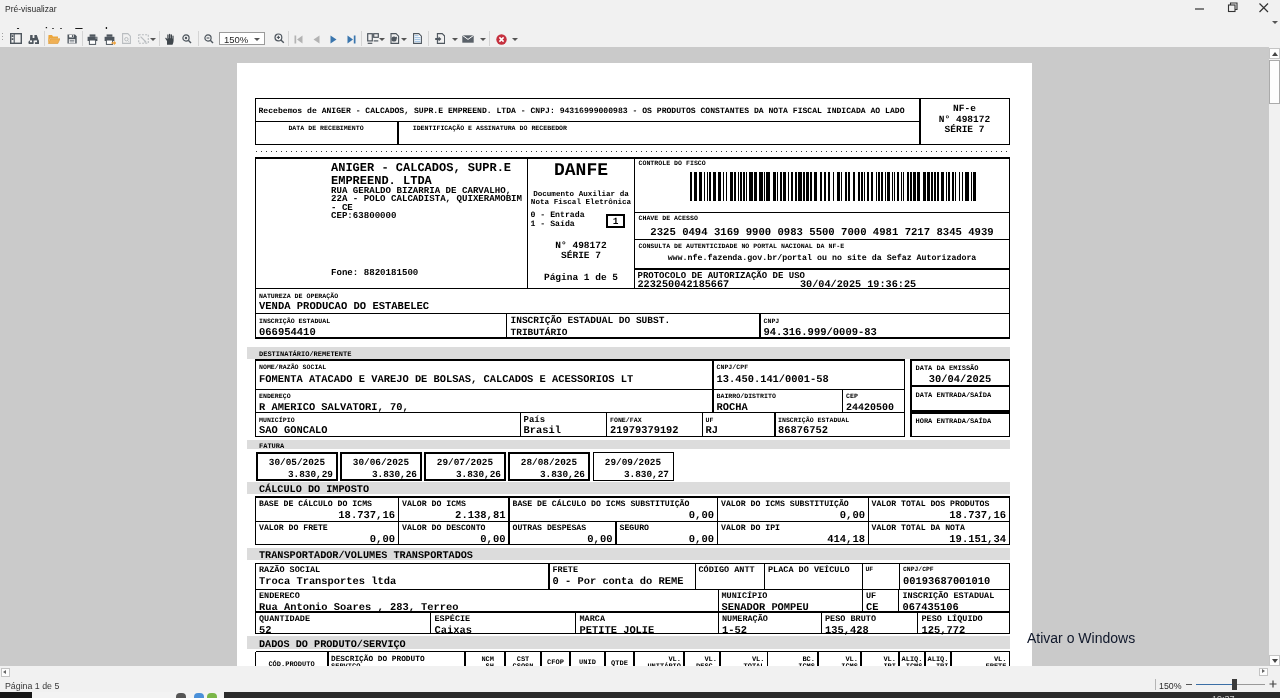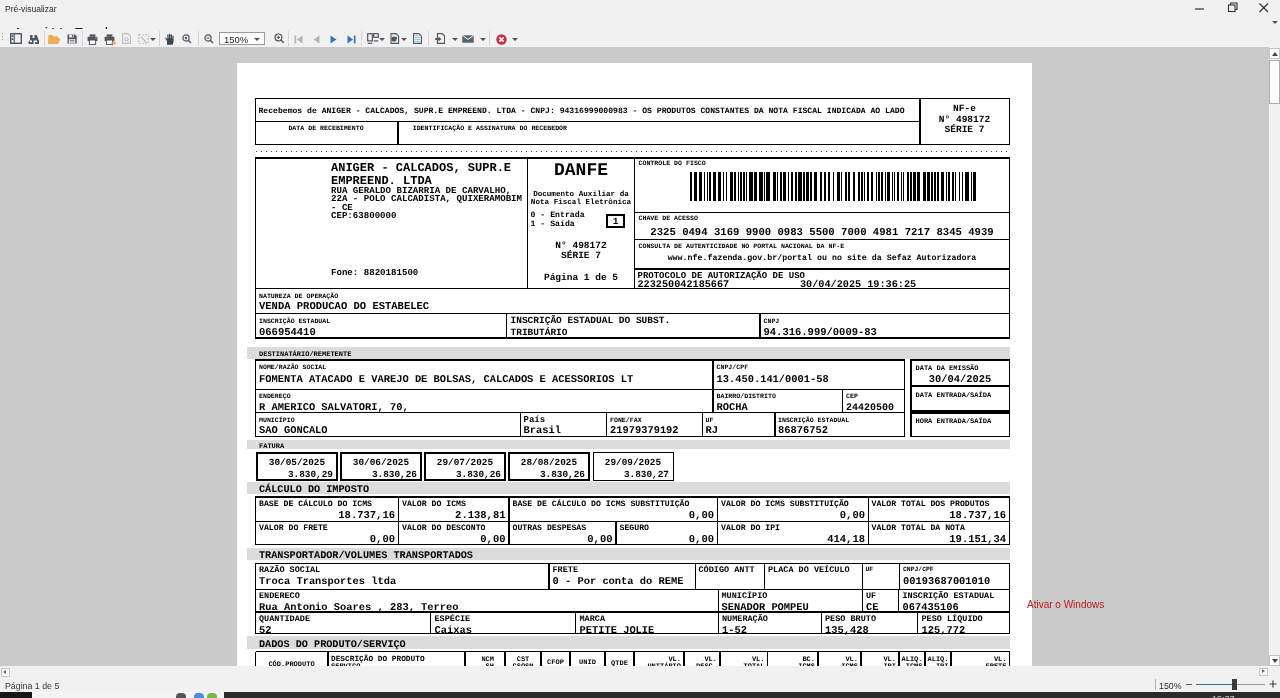--- a/index.html
+++ b/index.html
@@ -475,21 +475,21 @@
         <text x="621" y="604.5" font-family="Liberation Mono" font-size="7.0" font-weight="bold" fill="#000" text-anchor="end">ICMS</text>
         <text x="659" y="597.5" font-family="Liberation Mono" font-size="7.0" font-weight="bold" fill="#000" text-anchor="end">VL.</text>
         <text x="659" y="604.5" font-family="Liberation Mono" font-size="7.0" font-weight="bold" fill="#000" text-anchor="end">IPI</text>
         <text x="685.5" y="597.5" font-family="Liberation Mono" font-size="7.0" font-weight="bold" fill="#000" text-anchor="end">ALIQ.</text>
         <text x="685.5" y="604.5" font-family="Liberation Mono" font-size="7.0" font-weight="bold" fill="#000" text-anchor="end">ICMS</text>
         <text x="711.5" y="597.5" font-family="Liberation Mono" font-size="7.0" font-weight="bold" fill="#000" text-anchor="end">ALIQ.</text>
         <text x="711.5" y="604.5" font-family="Liberation Mono" font-size="7.0" font-weight="bold" fill="#000" text-anchor="end">IPI</text>
         <text x="769.5" y="597.5" font-family="Liberation Mono" font-size="7.0" font-weight="bold" fill="#000" text-anchor="end">VL.</text>
         <text x="769.5" y="604.5" font-family="Liberation Mono" font-size="7.0" font-weight="bold" fill="#000" text-anchor="end">FRETE</text>
       </svg></div>
-  <div style="position:absolute;left:1027px;top:552px;font-size:10px;color:#b91c1c;white-space:nowrap">Ativar o Windows</div>
+  <div style="position:absolute;left:1027px;top:583px;font-size:14px;color:#0f172a;white-space:nowrap">Ativar o Windows</div>
   <div style="position:absolute;left:1027px;top:621px;font-size:14px;color:#c1c1c1;white-space:nowrap">Acesse Configurações para ativar o Windows.</div>
 </div>
 <div id="vscroll">
   <div class="sbtn" style="left:0px;top:1px;width:11px;height:11px"></div>
   <div class="arrow" style="left:2.7px;top:4.5px;border-left:3px solid transparent;border-right:3px solid transparent;border-bottom:4px solid #444"></div>
   <div class="sbtn" style="left:0px;top:12.5px;width:11px;height:44px;border-color:#aaa"></div>
   <div class="sbtn" style="left:0px;top:608px;width:11px;height:10.5px"></div>
   <div class="arrow" style="left:2.7px;top:611.5px;border-left:3px solid transparent;border-right:3px solid transparent;border-top:4px solid #444"></div>
 </div>
 <div id="hscroll">

